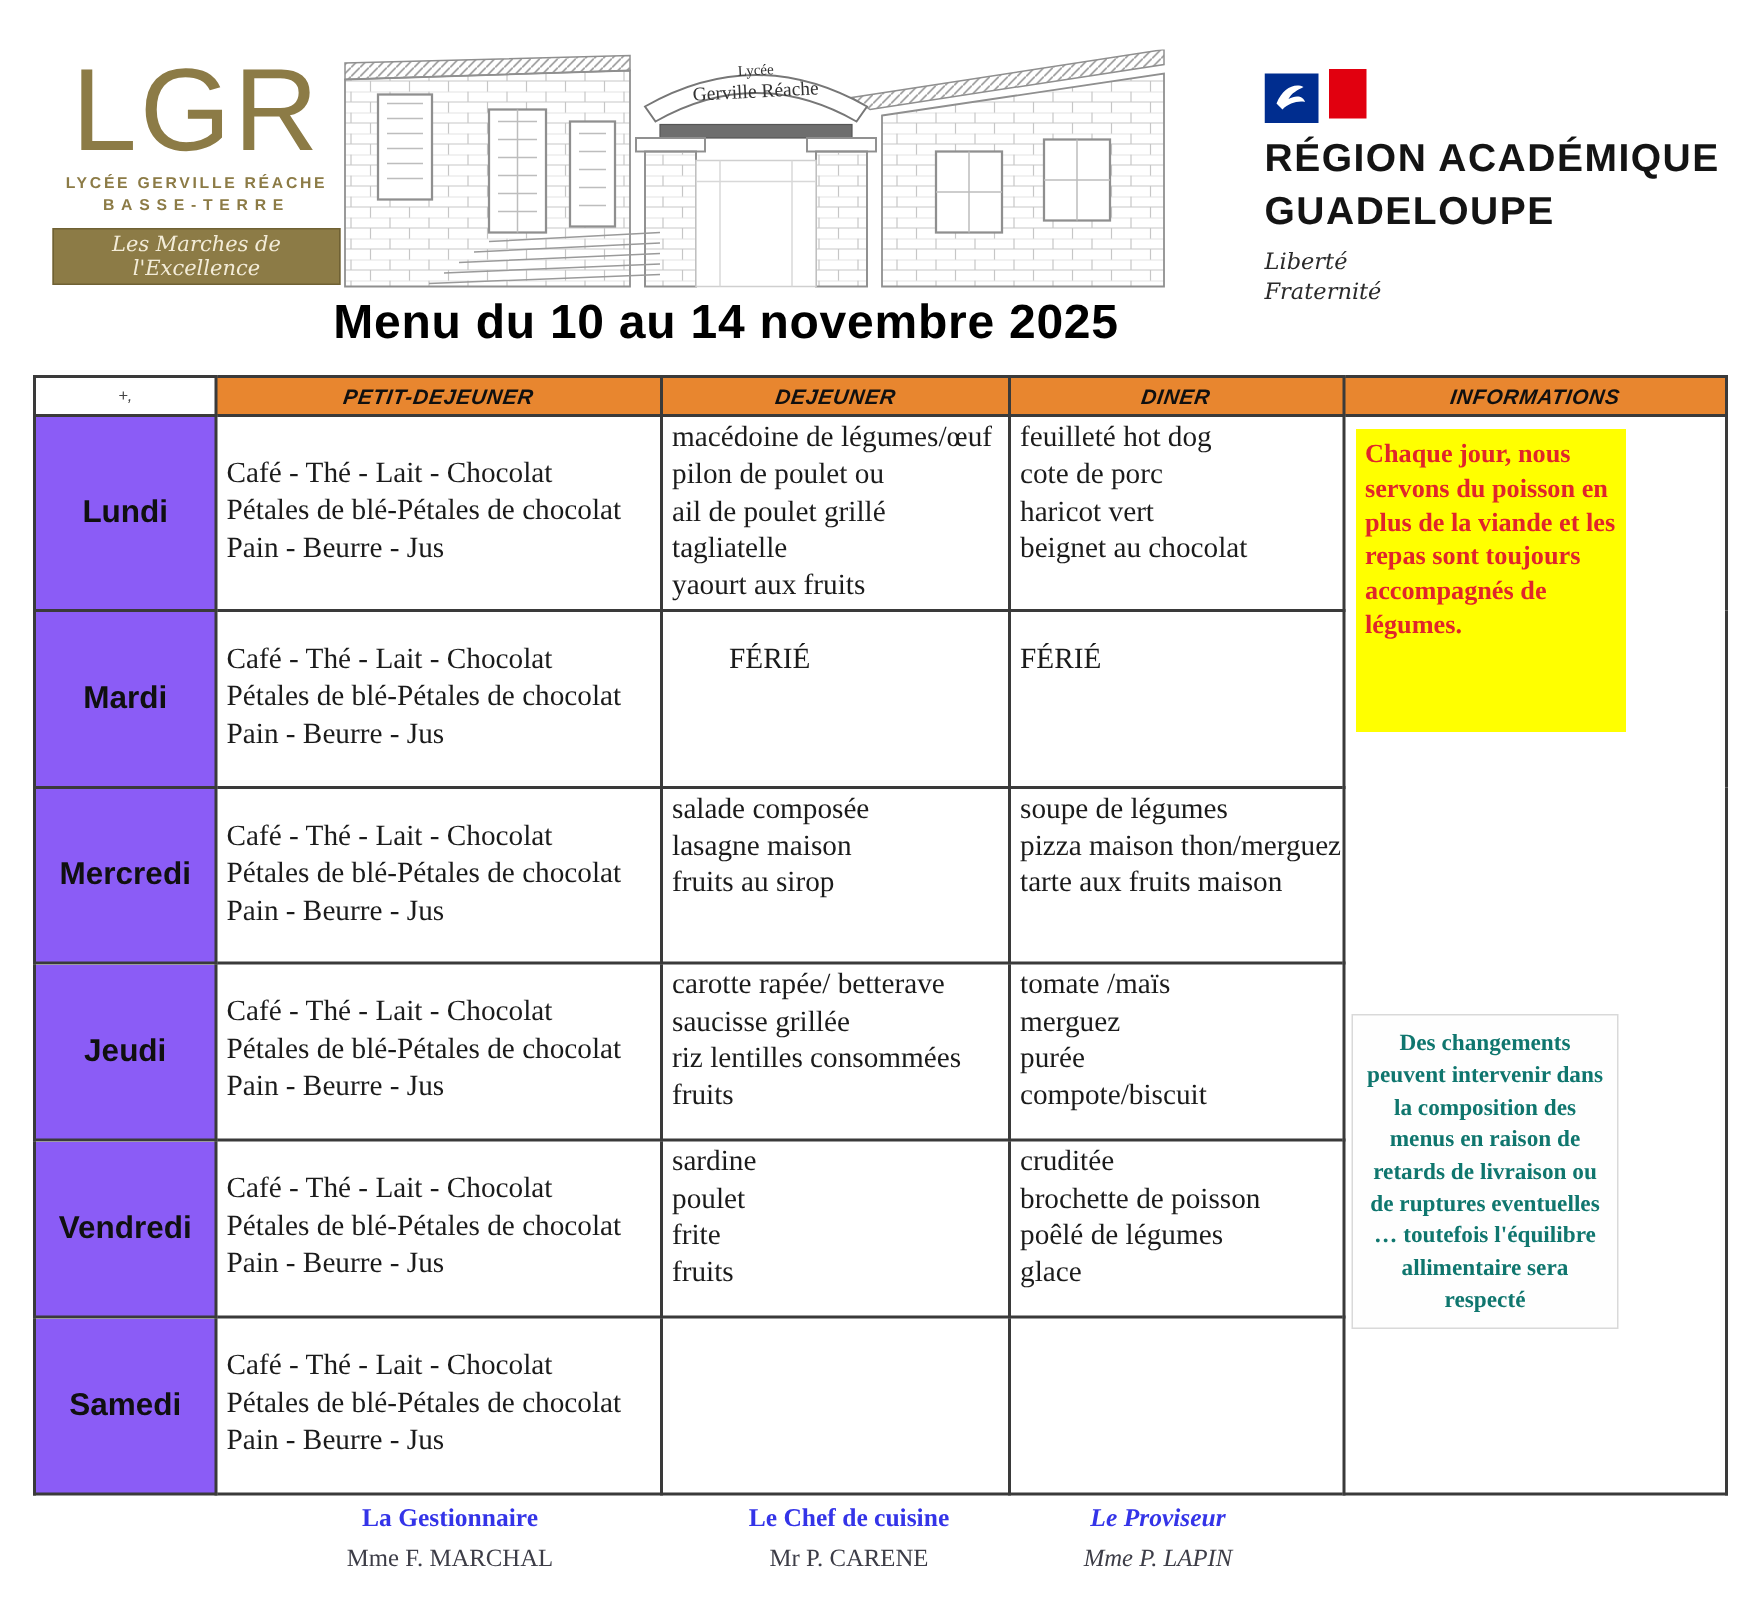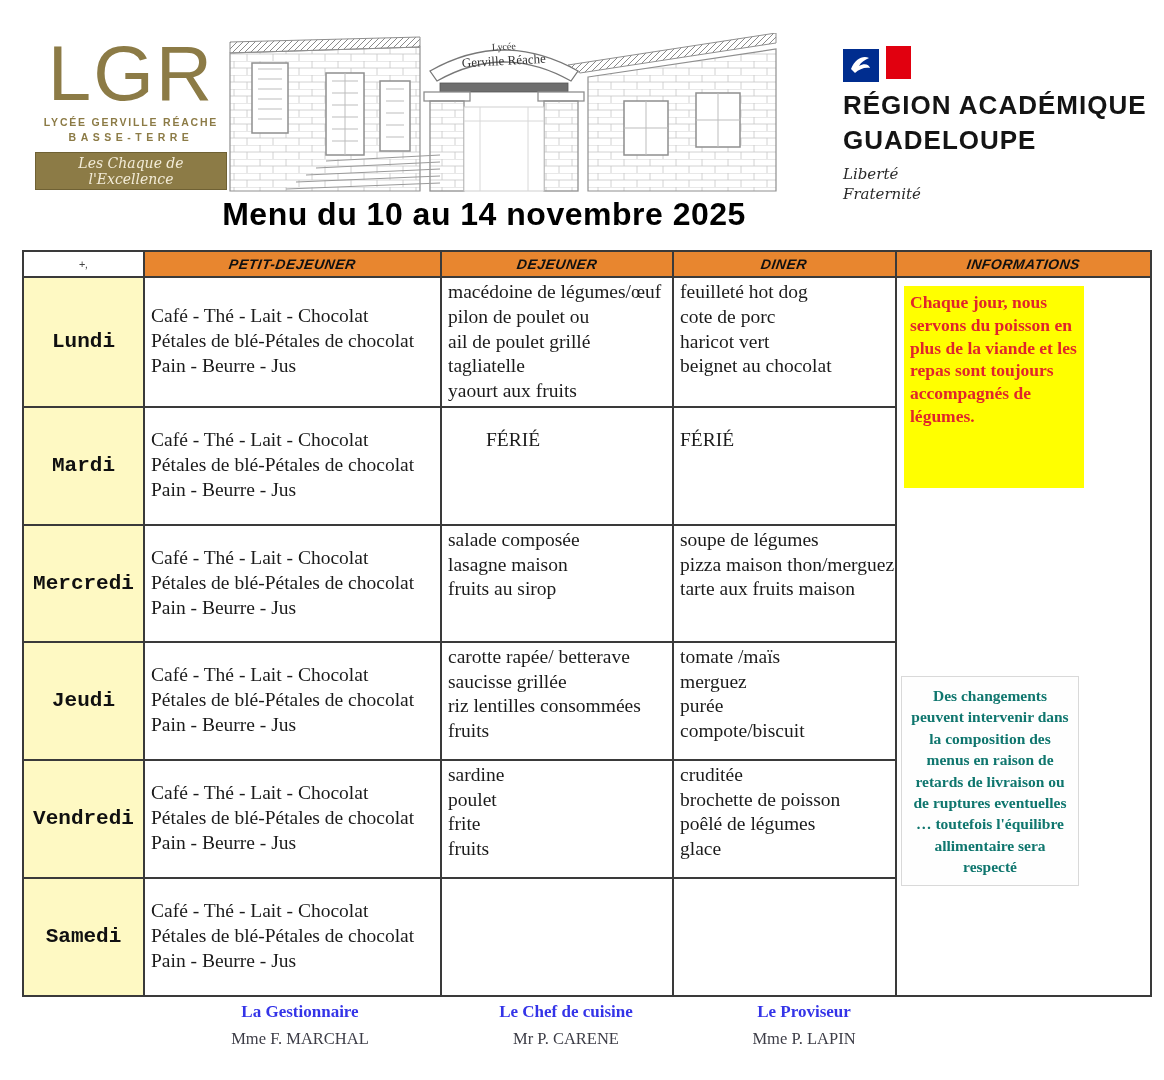--- a/index.html
+++ b/index.html
@@ -34,21 +34,21 @@
     border-collapse:collapse; table-layout:fixed; }
   table.menu th, table.menu td { border:2px solid #3a3a3a; }
   th.corner { border:none; background:#fff; font-size:11px; font-style:italic;
     color:#444; text-align:center; font-weight:normal; vertical-align:middle; }
   th.orange { background:#e8862f; height:24px; vertical-align:middle; text-align:center;
     font-size:14px; color:#101010; padding:0; }
   .th-label { display:inline-block; font-style:italic; font-weight:bold;
     transform:skewX(-8deg); letter-spacing:0.5px; }
   td { font-family:"Liberation Serif", serif; font-size:19.5px; color:#1b1b1b;
     padding:2px 6px; overflow:hidden; }
-  td.day { background:#fef9c3; font-family:Liberation Mono, monospace; font-weight:bold;
+  td.day { background:#8b5cf6; font-family:Liberation Sans, sans-serif; font-weight:bold;
     font-size:21px; color:#101010; text-align:center; vertical-align:middle; }
   td.breakfast { vertical-align:middle; line-height:1.28; }
   td.lunch, td.dinner { vertical-align:top; line-height:1.27; }
   td.lunch div, td.dinner div, td.breakfast div { white-space:nowrap; }
   td.ferie { padding-top:20px; }
   td.ferie-indent { padding-left:44px; }
   td.info { vertical-align:top; position:relative; padding:0; }
 
   .yellow-note { position:absolute; top:8px; left:7px; width:168px; height:192px;
     background:#ffff00; color:#e0252b; font-family:"Liberation Serif", serif;
@@ -56,34 +56,34 @@
   .blue-note { position:absolute; top:398px; left:4px; width:162px;
     background:#fefefe; border:1px solid #d9d9d9; color:#0f766e;
     font-family:"Liberation Serif", serif; font-weight:bold; font-size:15.5px;
     line-height:1.38; text-align:center; padding:8px 7px; }
 
   
   .sig { position:absolute; top:1002px; width:200px; text-align:center;
     font-family:"Liberation Serif", serif; }
   .sig .role { color:#3434e8; font-weight:bold; font-size:17px; }
   .sig .name { color:#3d3d47; font-size:16.5px; margin-top:7px; }
-  .sig1 { left:200px; } .sig2 { left:466px; } .sig3 { left:704px; }
+  .sig1 { left:200px; } .sig2 { left:466px; } .sig3 { left:672px;font-style:italic; }
 
   svg text { font-family:"Liberation Serif", serif; }
 </style>
 </head>
 <body>
 
 <div id="page">
 
   <div class="lgr-logo">
     <div class="lgr-acronym">LGR</div>
     <div class="lgr-sub1">LYCÉE GERVILLE RÉACHE</div>
     <div class="lgr-sub2">BASSE-TERRE</div>
-    <div class="lgr-banner">Les Chaque de l'Excellence</div>
+    <div class="lgr-banner">Les Marches de l'Excellence</div>
   </div>
 
   <svg class="drawing" width="552" height="162" viewBox="0 0 552 162">
     <defs>
       <pattern id="brick" width="26" height="14" patternUnits="userSpaceOnUse">
         <path d="M0,0 H26 M0,7 H26 M6,0 V7 M19,7 V14" stroke="#c6c6c6" stroke-width="0.8" fill="none"></path>
       </pattern>
       <pattern id="hatch" width="6" height="6" patternUnits="userSpaceOnUse">
         <path d="M0,6 L6,0" stroke="#8a8a8a" stroke-width="1" fill="none"></path>
       </pattern>

